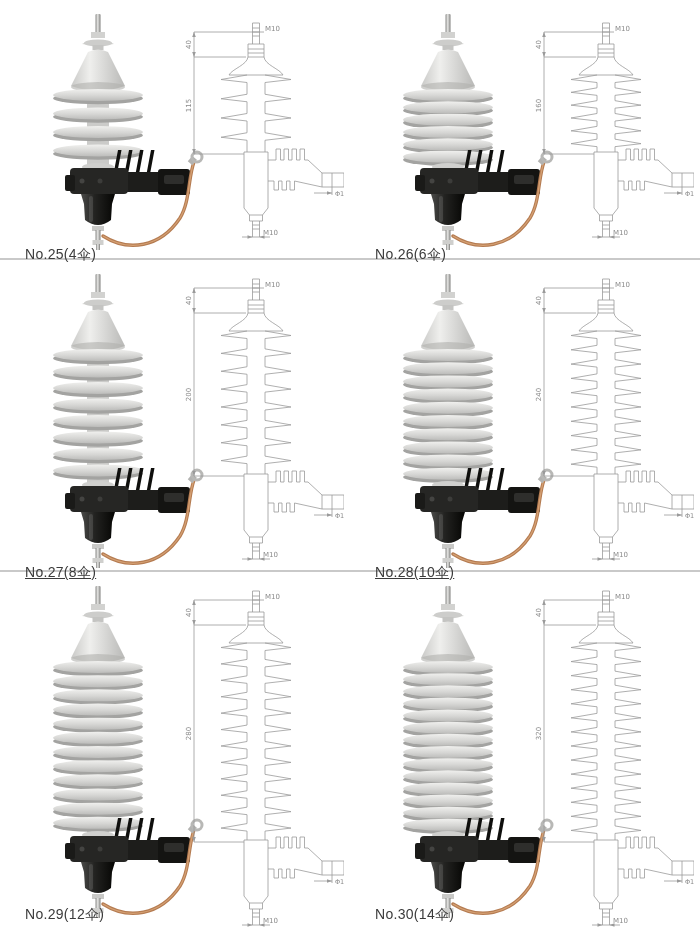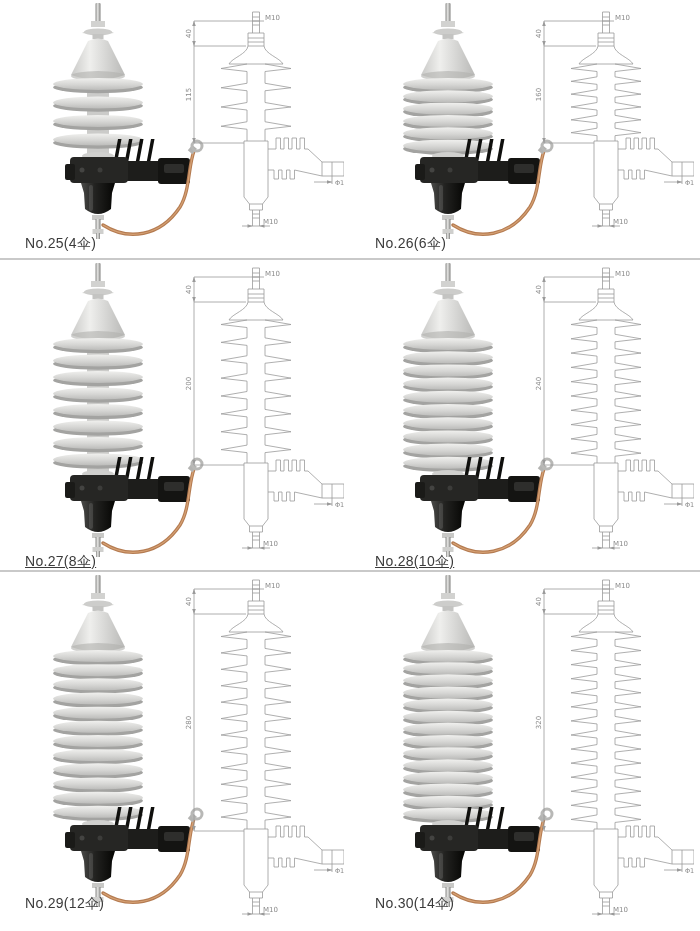--- a/index.html
+++ b/index.html
@@ -6,21 +6,21 @@
   body{
     width:700px;height:931px;background:#ffffff;overflow:hidden;position:relative;
     font-family:"Liberation Sans", sans-serif;
   }
   .page{width:700px;height:931px;position:relative;}
   .row{position:relative;width:700px;}
   .row.r1{height:258px;}
   .row.r2{height:310px;}
   .row.r3{height:359px;}
   .divider{width:700px;height:2px;background:#c9c9c9;}
-  .cell{position:absolute;top:1px;width:350px;height:100%;}
+  .cell{position:absolute;top:12px;width:350px;height:100%;}
   .cell.left{left:0;}
   .cell.right{left:350px;}
   svg.photo{position:absolute;left:6px;top:0;}
   svg.drawing{position:absolute;left:184px;}
   .r1 svg.drawing{top:8px;}
   .r2 svg.drawing{top:4px;}
   .r3 svg.drawing{top:4px;}
   .caption{
     position:absolute;left:25px;font-size:14px;color:#3b3b3b;letter-spacing:.3px;
   }

